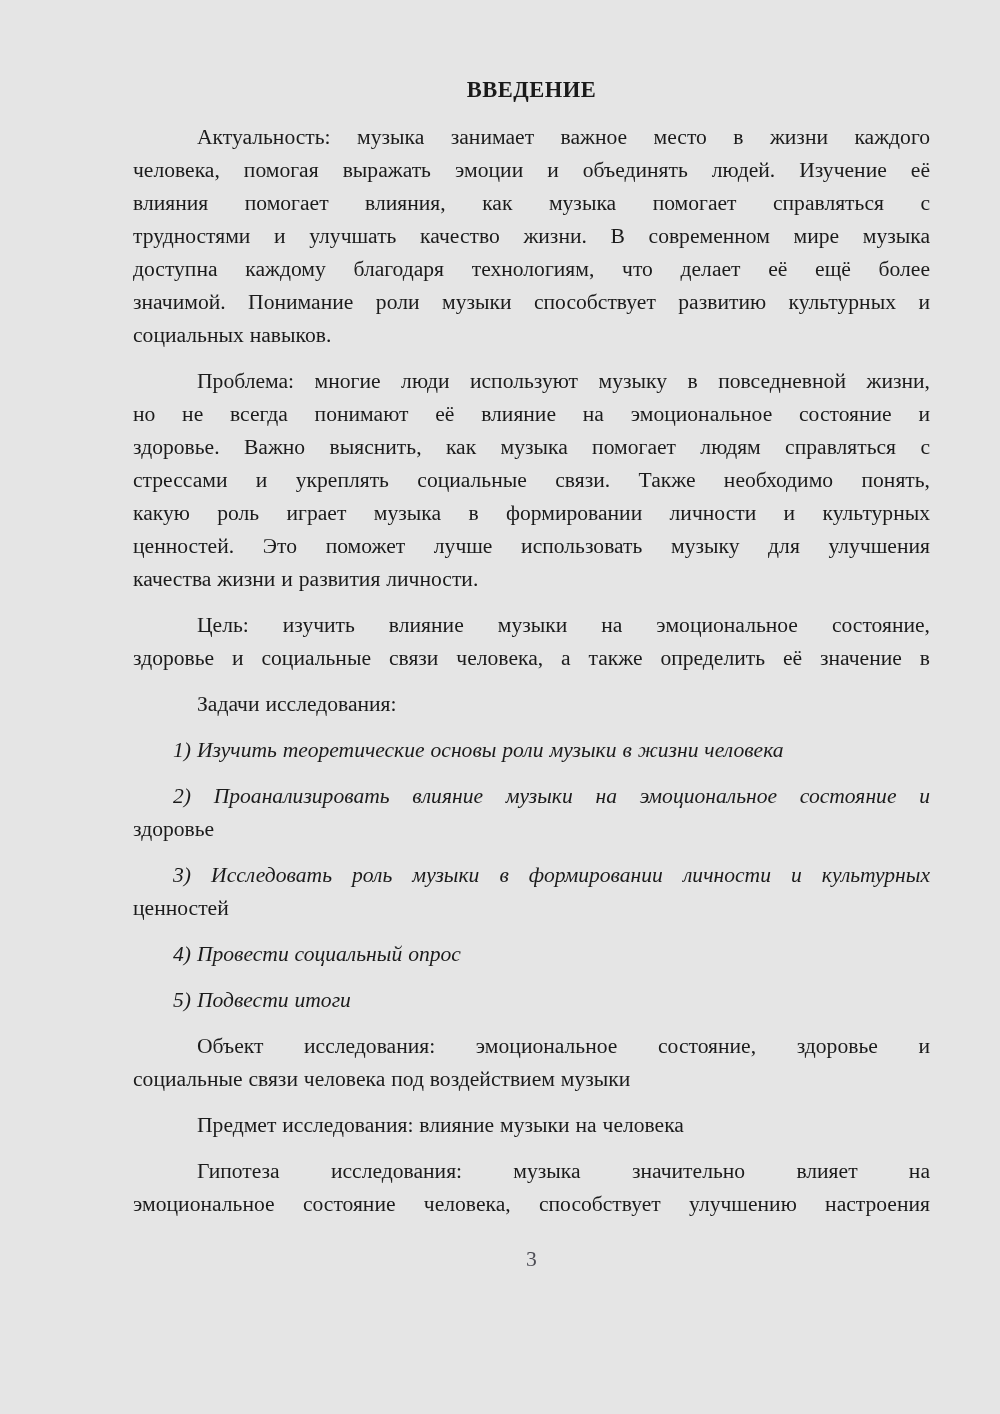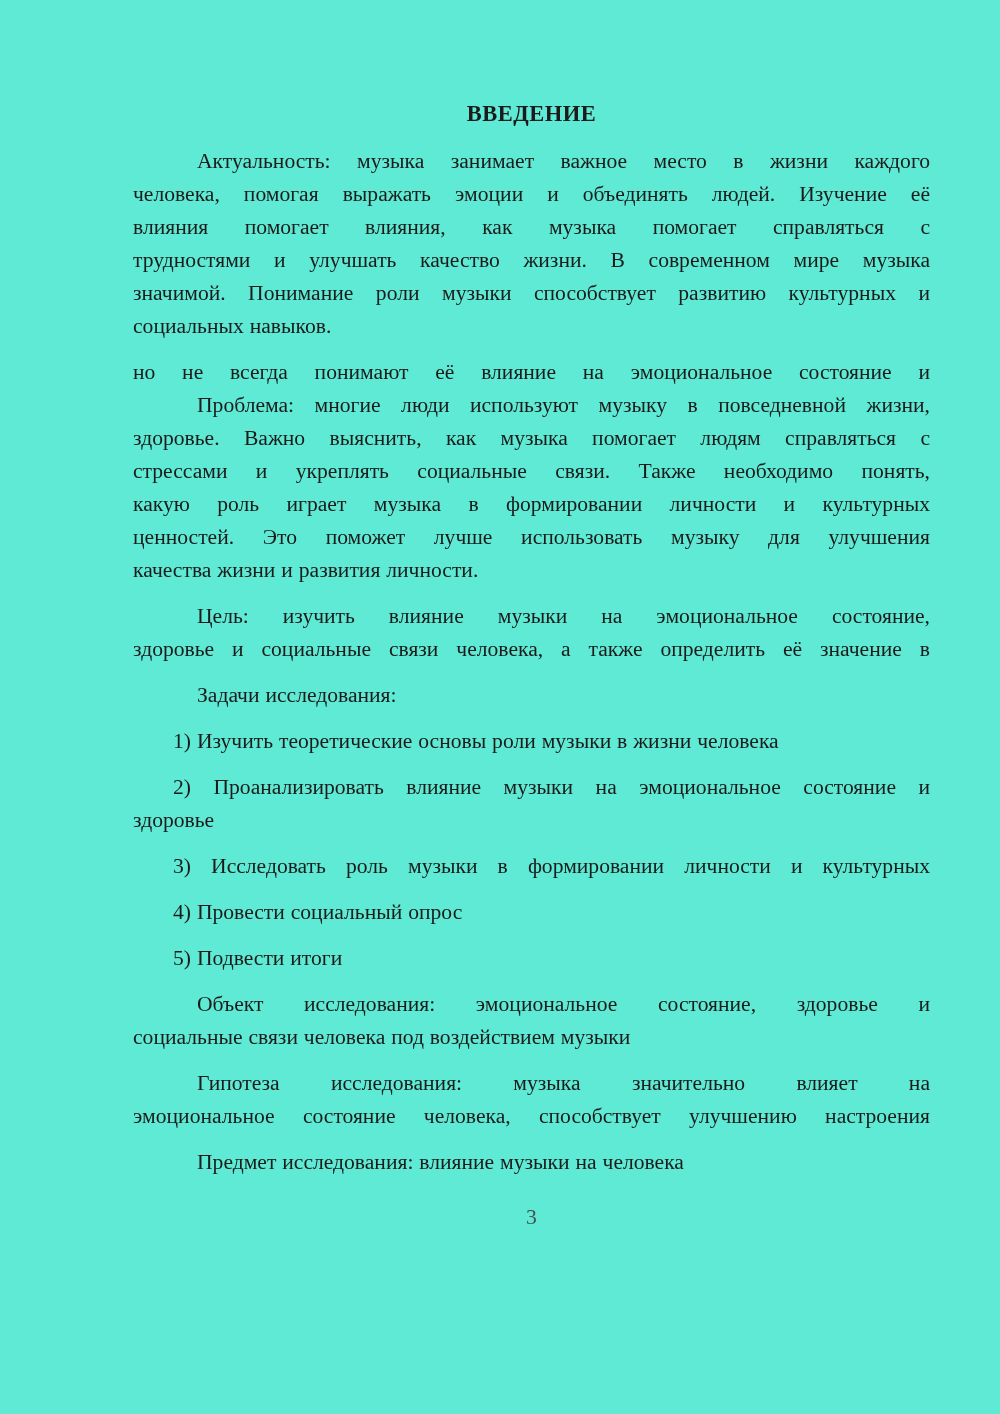--- a/index.html
+++ b/index.html
@@ -5,23 +5,23 @@
   html, body {
     margin: 0;
     padding: 0;
     background: #ffffff;
   }
   .page {
     position: relative;
     width: 1000px;
     height: 1414px;
     margin: 0 auto;
-    background: #5eead4;
+    background: #e5e5e5;
     box-sizing: border-box;
-    padding: 97px 70px 0 133px;
+    padding: 73px 70px 0 133px;
     font-family: "Liberation Serif", "DejaVu Serif", serif;
     font-size: 21.6px;
     color: #1b1b1b;
     overflow: hidden;
   }
   .doc-title {
     text-align: center;
     font-weight: bold;
     font-size: 22.5px;
     line-height: 33px;
@@ -38,20 +38,21 @@
     word-spacing: 0.5px;
   }
   .line.last {
     text-align-last: left;
   }
   .paragraph .line.first {
     text-indent: 64px;
   }
   .list-item .line.first {
     text-indent: 40px;
+    font-style: italic;
   }
   .page-number {
     text-align: center;
     margin-top: 22px;
     line-height: 33px;
     color: #4d4d55;
     font-size: 21.6px;
   }
 </style>
 </head>
@@ -59,26 +60,27 @@
 
 <div class="page">
   <h1 class="doc-title">ВВЕДЕНИЕ</h1>
 
   <div>
       <div class="block paragraph">
         <div class="line first">Актуальность: музыка занимает важное место в жизни каждого</div>
         <div class="line">человека, помогая выражать эмоции и объединять людей. Изучение её</div>
         <div class="line">влияния помогает влияния, как музыка помогает справляться с</div>
         <div class="line">трудностями и улучшать качество жизни. В современном мире музыка</div>
+        <div class="line">доступна каждому благодаря технологиям, что делает её ещё более</div>
         <div class="line">значимой. Понимание роли музыки способствует развитию культурных и</div>
         <div class="line last">социальных навыков.</div>
       </div>
       <div class="block paragraph">
+        <div class="line first">Проблема: многие люди используют музыку в повседневной жизни,</div>
         <div class="line">но не всегда понимают её влияние на эмоциональное состояние и</div>
-        <div class="line first">Проблема: многие люди используют музыку в повседневной жизни,</div>
         <div class="line">здоровье. Важно выяснить, как музыка помогает людям справляться с</div>
         <div class="line">стрессами и укреплять социальные связи. Также необходимо понять,</div>
         <div class="line">какую роль играет музыка в формировании личности и культурных</div>
         <div class="line">ценностей. Это поможет лучше использовать музыку для улучшения</div>
         <div class="line last">качества жизни и развития личности.</div>
       </div>
       <div class="block paragraph">
         <div class="line first">Цель: изучить влияние музыки на эмоциональное состояние,</div>
         <div class="line">здоровье и социальные связи человека, а также определить её значение в</div>
       </div>
@@ -87,34 +89,35 @@
       </div>
       <div class="block list-item">
         <div class="line first last">1) Изучить теоретические основы роли музыки в жизни человека</div>
       </div>
       <div class="block list-item">
         <div class="line first">2) Проанализировать влияние музыки на эмоциональное состояние и</div>
         <div class="line last">здоровье</div>
       </div>
       <div class="block list-item">
         <div class="line first">3) Исследовать роль музыки в формировании личности и культурных</div>
+        <div class="line last">ценностей</div>
       </div>
       <div class="block list-item">
         <div class="line first last">4) Провести социальный опрос</div>
       </div>
       <div class="block list-item">
         <div class="line first last">5) Подвести итоги</div>
       </div>
       <div class="block paragraph">
         <div class="line first">Объект исследования: эмоциональное состояние, здоровье и</div>
         <div class="line last">социальные связи человека под воздействием музыки</div>
       </div>
       <div class="block paragraph">
+        <div class="line first last">Предмет исследования: влияние музыки на человека</div>
+      </div>
+      <div class="block paragraph">
         <div class="line first">Гипотеза исследования: музыка значительно влияет на</div>
         <div class="line">эмоциональное состояние человека, способствует улучшению настроения</div>
-      </div>
-      <div class="block paragraph">
-        <div class="line first last">Предмет исследования: влияние музыки на человека</div>
       </div>
     </div>
 
   <div class="page-number">3</div>
 </div>
 
 </body></html>

